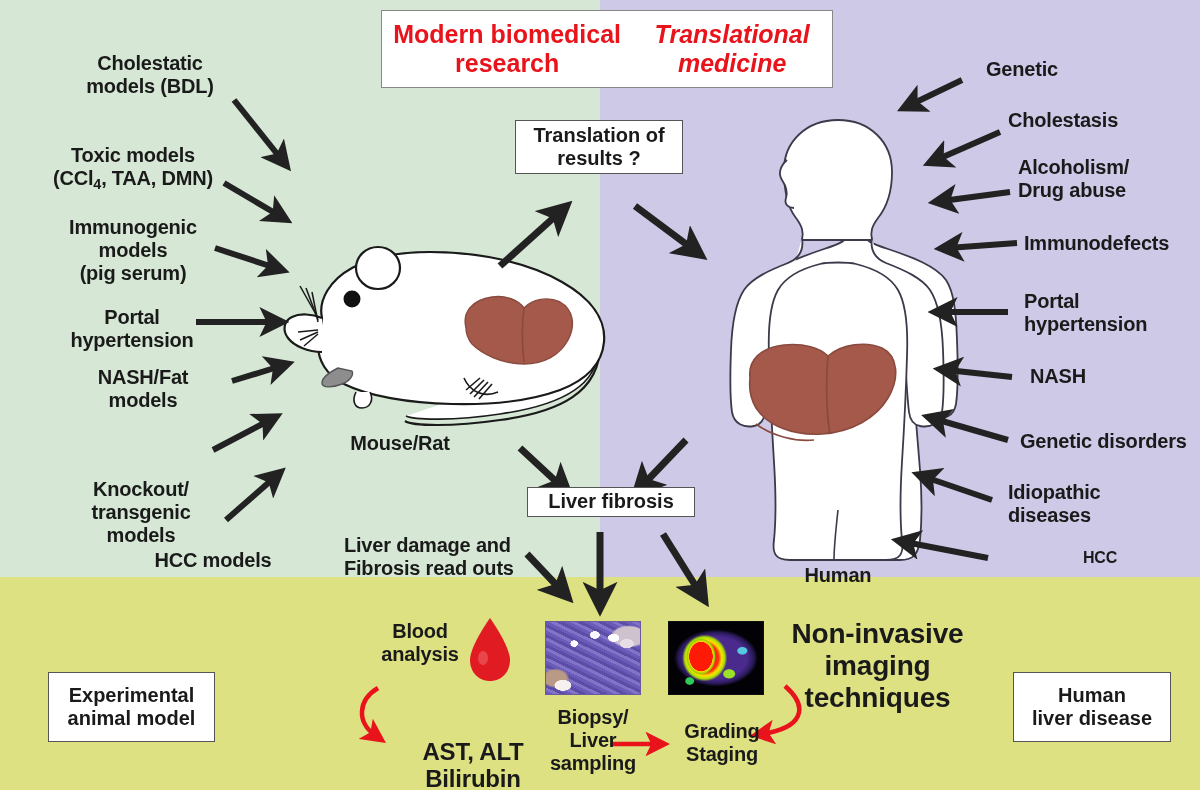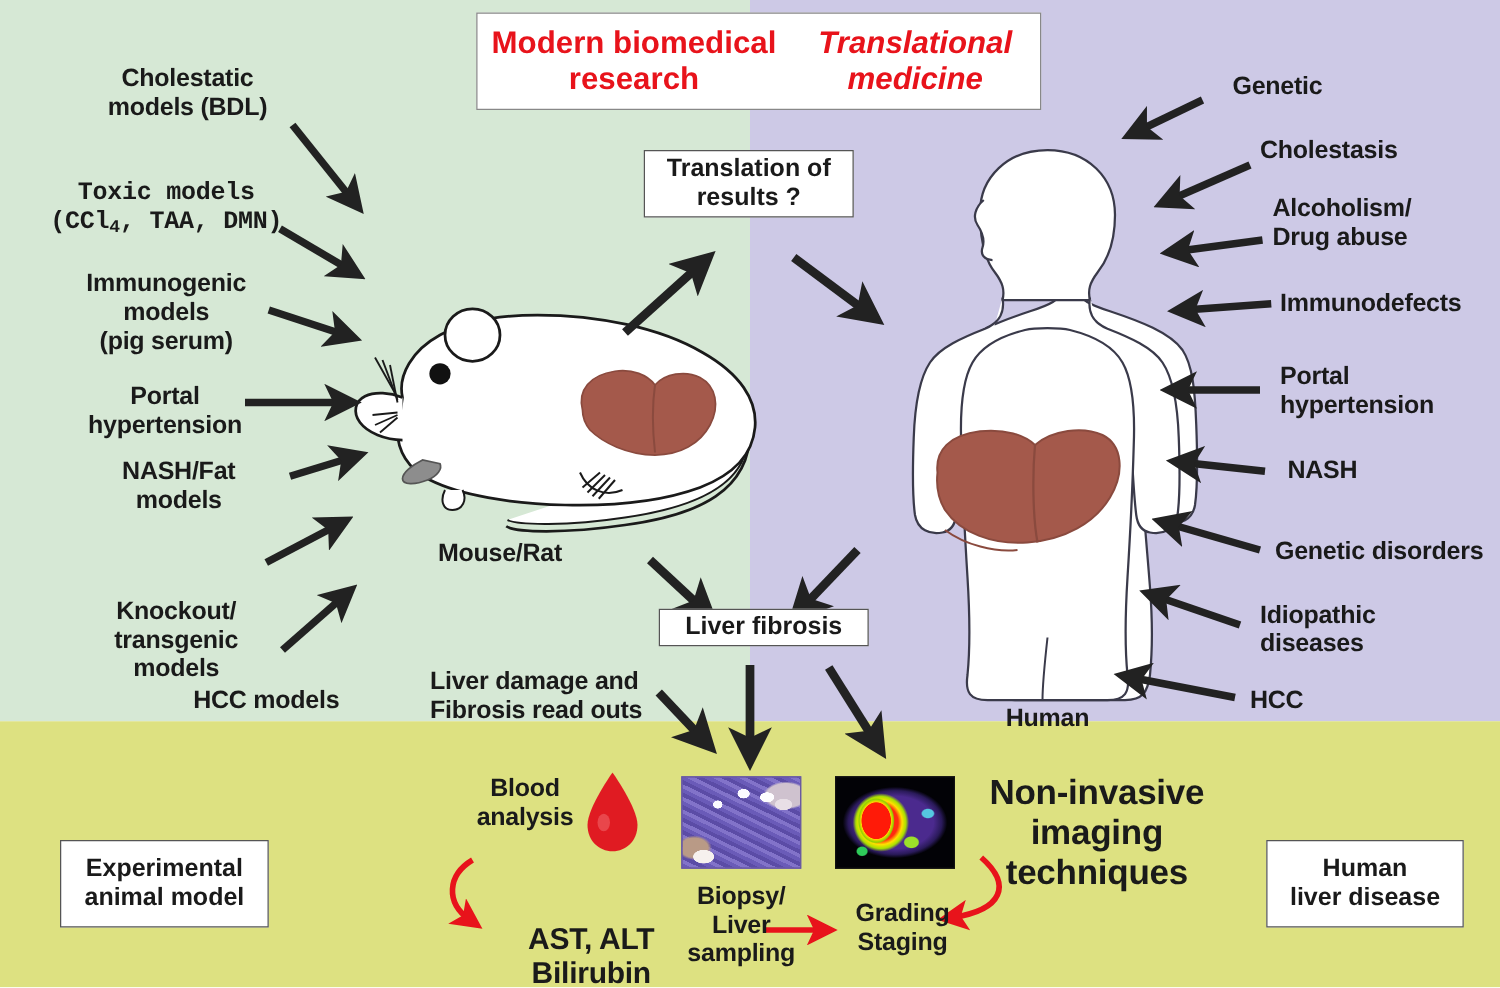--- a/index.html
+++ b/index.html
@@ -217,21 +217,21 @@
                 radial-gradient(ellipse 44px 30px at 50% 50%, #4b2a8e 0 70%, #2a1a5a 85%, transparent 95%),
                 #020206;"></div>
 
   <div class="box" id="title-box">
     <div id="title-line1" style="color: rgb(232, 19, 27);">Modern biomedical research</div>
     <div id="title-line2" style="color: rgb(232, 19, 27);">Translational medicine</div>
   </div>
 
   <div class="lbl c" style="left:60px;top:52px;width:180px;font-size:20px;">Cholestatic<br>models (BDL)</div>
 
-  <div class="lbl c" style="left:28px;top:144px;width:210px;font-size:20px;font-family:Liberation Mono, monospace;">Toxic models<br>(CCl<sub>4</sub>, TAA, DMN)</div>
+  <div class="lbl c" style="left:28px;top:144px;width:210px;font-size:20px;">Toxic models<br>(CCl<sub>4</sub>, TAA, DMN)</div>
 
   <div class="lbl c" style="left:48px;top:216px;width:170px;font-size:20px;">Immunogenic<br>models<br>(pig serum)</div>
 
   <div class="lbl c" style="left:62px;top:306px;width:140px;font-size:20px;">Portal<br>hypertension</div>
 
   <div class="lbl c" style="left:68px;top:366px;width:150px;font-size:20px;">NASH/Fat<br>models</div>
 
   <div class="lbl c" style="left:66px;top:478px;width:150px;font-size:20px;">Knockout/<br>transgenic<br>models</div>
 
   <div class="lbl c" style="left:128px;top:549px;width:170px;font-size:20px;">HCC models</div>
@@ -245,21 +245,21 @@
   <div class="lbl l" style="left:1024px;top:232px;width:200px;font-size:20px;">Immunodefects</div>
 
   <div class="lbl l" style="left:1024px;top:290px;width:200px;font-size:20px;">Portal<br>hypertension</div>
 
   <div class="lbl l" style="left:1030px;top:365px;width:200px;font-size:20px;">NASH</div>
 
   <div class="lbl l" style="left:1020px;top:430px;width:200px;font-size:20px;">Genetic disorders</div>
 
   <div class="lbl l" style="left:1008px;top:481px;width:200px;font-size:20px;">Idiopathic<br>diseases</div>
 
-  <div class="lbl l" style="left:1000px;top:549px;width:200px;font-size:20px;">HCC</div>
+  <div class="lbl l" style="left:1000px;top:549px;width:200px;font-size:16px;text-align:center;">HCC</div>
 
   <div class="box" id="box-translation" style="left:515px;top:120px;width:168px;height:54px;font-size:20px;">
     <span>Translation of<br>results ?</span>
   </div>
 
   <div class="box" id="box-fibrosis" style="left:527px;top:487px;width:168px;height:30px;font-size:20px;">
     <span>Liver fibrosis</span>
   </div>
 
   <div class="lbl c" style="left:300px;top:432px;width:200px;font-size:20px;">Mouse/Rat</div>

